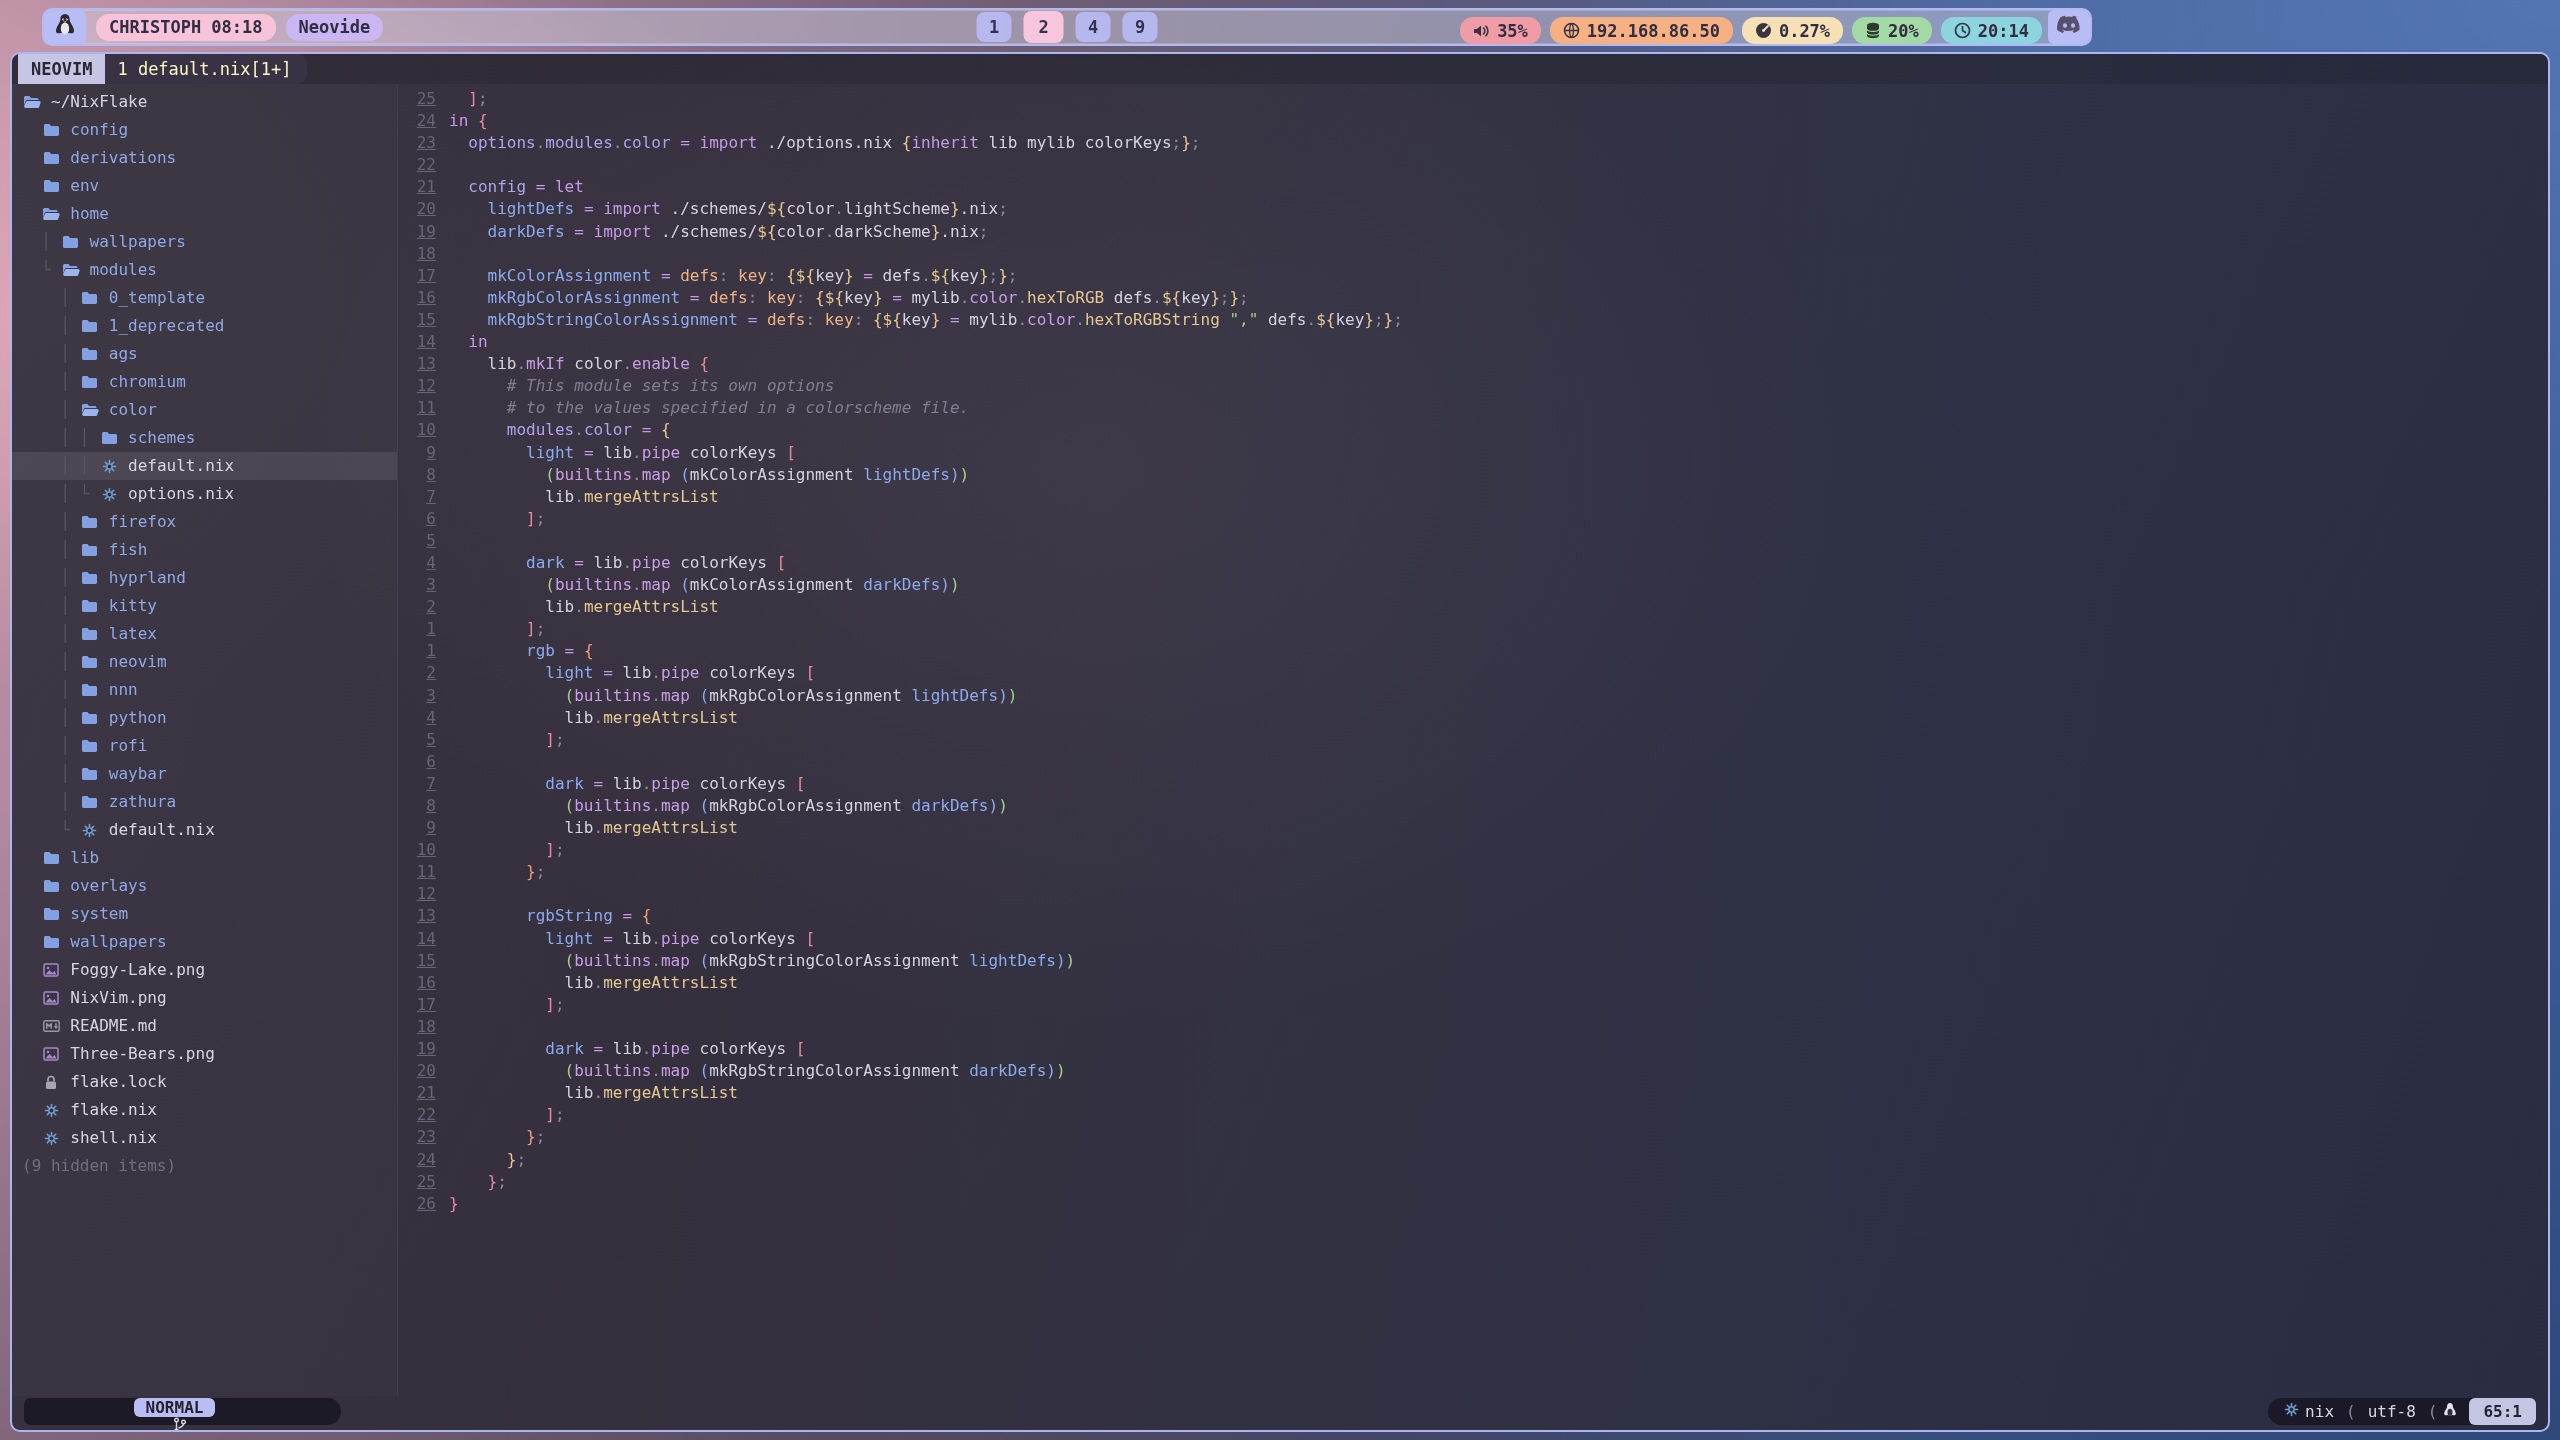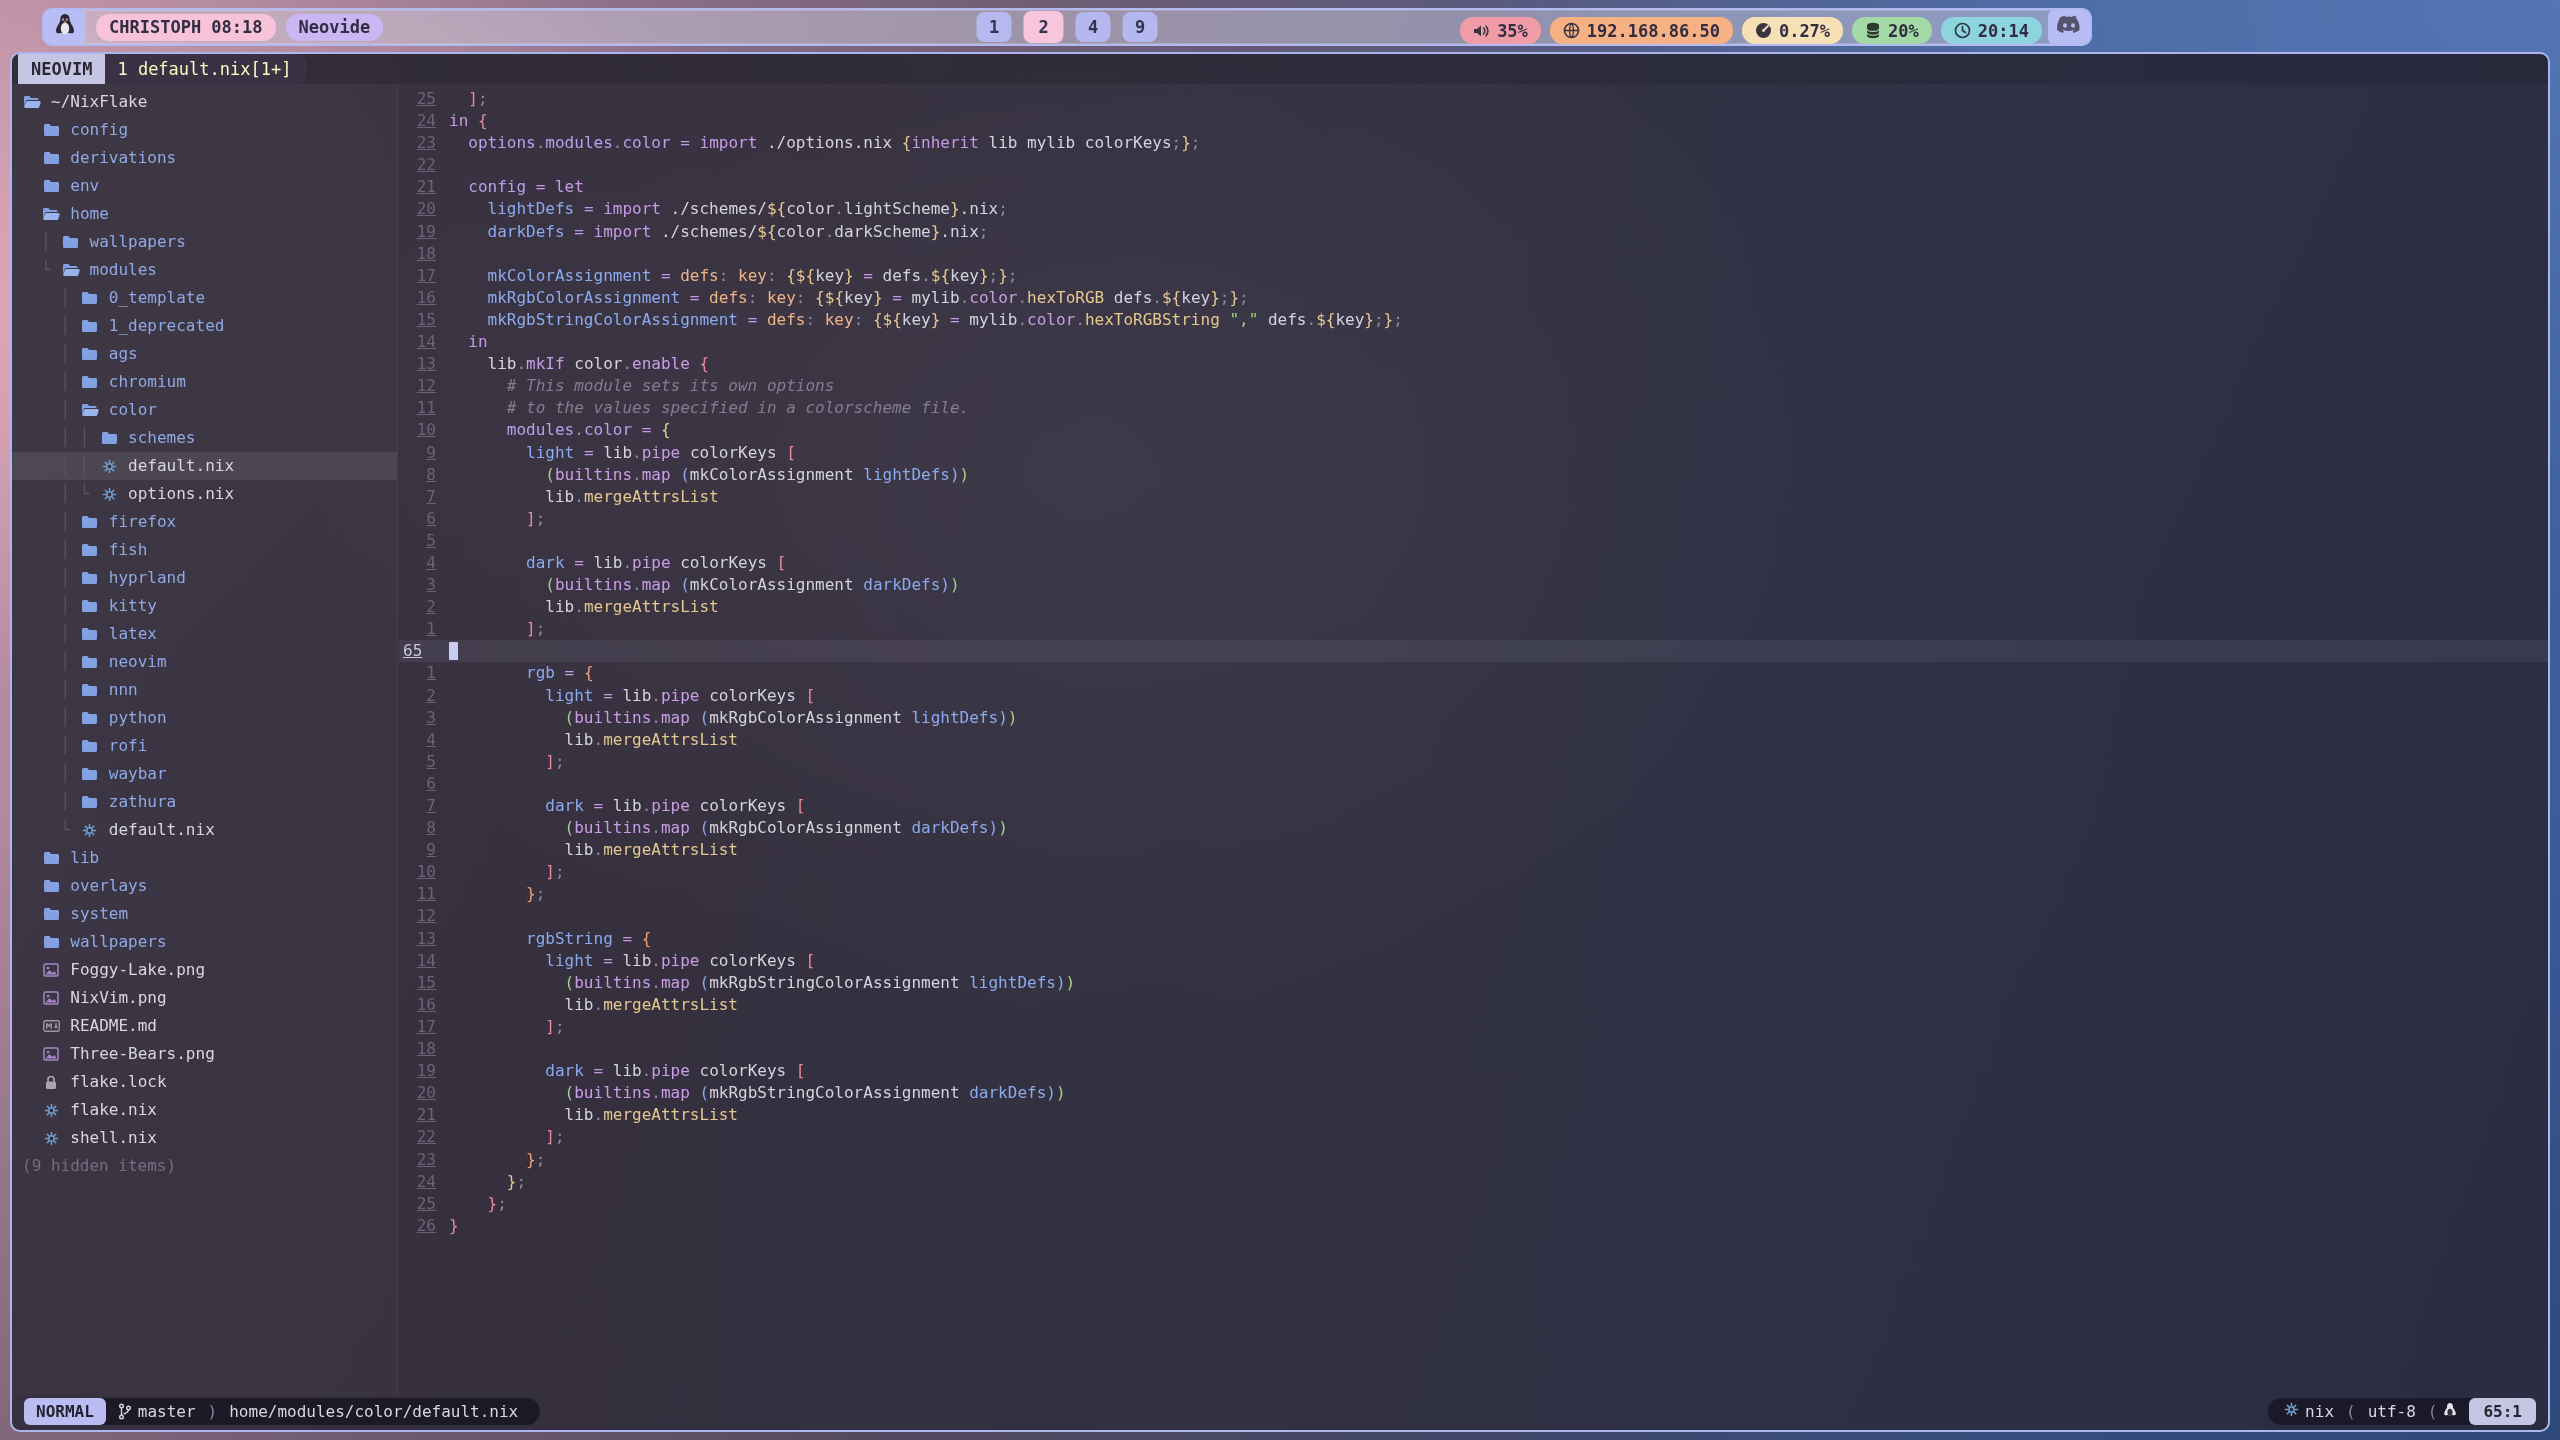--- a/index.html
+++ b/index.html
@@ -75,21 +75,21 @@
   .tok-kw{ color:#c69ae6; } .tok-at{ color:#b1a3ec; } .tok-id{ color:#8caaee; }
   .tok-fn{ color:#e5c890; } .tok-pr{ color:#ca9ee6; } .tok-st{ color:#a6d189; }
   .tok-pn{ color:#8f8a9e; } .tok-cm{ color:#837d91; font-style:italic; }
   .tok-b1{ color:#e78a9b; } .tok-b2{ color:#e5c890; } .tok-b3{ color:#8caaee; }
   .tok-b4{ color:#a6d189; } .tok-b5{ color:#ef9f76; } .tok-yl{ color:#e5c890; }
   .tok-or{ color:#efb387; } .tok-df{ color:#d5d3e0; }
 
   
   .statusline{ position:absolute; left:0; right:0; bottom:0; height:34px; }
   .sl-left{ position:absolute; left:12px; bottom:5px; height:27px; display:flex; align-items:center;
-            background:rgba(25,23,35,.88); border-radius:7px 14px 14px 7px; padding-right:16px; }
+            background:rgba(25,23,35,.88); border-radius:7px 14px 14px 7px; padding-right:16px;flex-direction:column; }
   .sl-right{ position:absolute; right:12px; bottom:5px; height:27px; display:flex; align-items:center;
              background:rgba(25,23,35,.88); border-radius:14px 7px 7px 14px; padding-left:16px; }
   .mode-badge{ background:#b9bdf3; color:#25232f; font-weight:bold; font-size:16px; height:27px;
                display:flex; align-items:center; padding:0 12px; border-radius:6px; }
   .pos-badge{ background:#c3c5e2; color:#25232f; font-weight:bold; font-size:16px; height:27px;
               display:flex; align-items:center; padding:0 14px; border-radius:6px; margin-left:12px; }
   .sl-txt{ color:#d8d5e4; font-size:16px; margin:0 6px; }
   .sl-sep{ color:#8b86a0; font-size:16px; margin:0 6px; }
   .sl-left .sl-branch{ margin-left:12px; display:flex; align-items:center; }
 </style>
@@ -351,21 +351,20 @@
       <div class="crow"><span class="gut">10</span><span class="ctext"><span class="tok-df">      </span><span class="tok-at">modules</span><span class="tok-pn">.</span><span class="tok-at">color</span><span class="tok-df"> </span><span class="tok-kw">=</span><span class="tok-df"> </span><span class="tok-b2">{</span></span></div>
       <div class="crow"><span class="gut">9</span><span class="ctext"><span class="tok-df">        </span><span class="tok-id">light</span><span class="tok-df"> </span><span class="tok-kw">=</span><span class="tok-df"> </span><span class="tok-df">lib</span><span class="tok-pn">.</span><span class="tok-pr">pipe</span><span class="tok-df"> </span><span class="tok-df">colorKeys</span><span class="tok-df"> </span><span class="tok-b1">[</span></span></div>
       <div class="crow"><span class="gut">8</span><span class="ctext"><span class="tok-df">          </span><span class="tok-b4">(</span><span class="tok-pr">builtins</span><span class="tok-pn">.</span><span class="tok-pr">map</span><span class="tok-df"> </span><span class="tok-b3">(</span><span class="tok-df">mkColorAssignment</span><span class="tok-df"> </span><span class="tok-id">lightDefs</span><span class="tok-b3">)</span><span class="tok-b4">)</span></span></div>
       <div class="crow"><span class="gut">7</span><span class="ctext"><span class="tok-df">          </span><span class="tok-df">lib</span><span class="tok-pn">.</span><span class="tok-fn">mergeAttrsList</span></span></div>
       <div class="crow"><span class="gut">6</span><span class="ctext"><span class="tok-df">        </span><span class="tok-b1">]</span><span class="tok-pn">;</span></span></div>
       <div class="crow"><span class="gut">5</span><span class="ctext"></span></div>
       <div class="crow"><span class="gut">4</span><span class="ctext"><span class="tok-df">        </span><span class="tok-id">dark</span><span class="tok-df"> </span><span class="tok-kw">=</span><span class="tok-df"> </span><span class="tok-df">lib</span><span class="tok-pn">.</span><span class="tok-pr">pipe</span><span class="tok-df"> </span><span class="tok-df">colorKeys</span><span class="tok-df"> </span><span class="tok-b1">[</span></span></div>
       <div class="crow"><span class="gut">3</span><span class="ctext"><span class="tok-df">          </span><span class="tok-b4">(</span><span class="tok-pr">builtins</span><span class="tok-pn">.</span><span class="tok-pr">map</span><span class="tok-df"> </span><span class="tok-b3">(</span><span class="tok-df">mkColorAssignment</span><span class="tok-df"> </span><span class="tok-id">darkDefs</span><span class="tok-b3">)</span><span class="tok-b4">)</span></span></div>
       <div class="crow"><span class="gut">2</span><span class="ctext"><span class="tok-df">          </span><span class="tok-df">lib</span><span class="tok-pn">.</span><span class="tok-fn">mergeAttrsList</span></span></div>
       <div class="crow"><span class="gut">1</span><span class="ctext"><span class="tok-df">        </span><span class="tok-b1">]</span><span class="tok-pn">;</span></span></div>
-      <div class="crow cur"><span class="gut">65</span><span class="ctext"><span class="cursor-block"></span></span></div>
       <div class="crow"><span class="gut">1</span><span class="ctext"><span class="tok-df">        </span><span class="tok-id">rgb</span><span class="tok-df"> </span><span class="tok-kw">=</span><span class="tok-df"> </span><span class="tok-b5">{</span></span></div>
       <div class="crow"><span class="gut">2</span><span class="ctext"><span class="tok-df">          </span><span class="tok-id">light</span><span class="tok-df"> </span><span class="tok-kw">=</span><span class="tok-df"> </span><span class="tok-df">lib</span><span class="tok-pn">.</span><span class="tok-pr">pipe</span><span class="tok-df"> </span><span class="tok-df">colorKeys</span><span class="tok-df"> </span><span class="tok-b1">[</span></span></div>
       <div class="crow"><span class="gut">3</span><span class="ctext"><span class="tok-df">            </span><span class="tok-b4">(</span><span class="tok-pr">builtins</span><span class="tok-pn">.</span><span class="tok-pr">map</span><span class="tok-df"> </span><span class="tok-b3">(</span><span class="tok-df">mkRgbColorAssignment</span><span class="tok-df"> </span><span class="tok-id">lightDefs</span><span class="tok-b3">)</span><span class="tok-b4">)</span></span></div>
       <div class="crow"><span class="gut">4</span><span class="ctext"><span class="tok-df">            </span><span class="tok-df">lib</span><span class="tok-pn">.</span><span class="tok-fn">mergeAttrsList</span></span></div>
       <div class="crow"><span class="gut">5</span><span class="ctext"><span class="tok-df">          </span><span class="tok-b1">]</span><span class="tok-pn">;</span></span></div>
       <div class="crow"><span class="gut">6</span><span class="ctext"></span></div>
       <div class="crow"><span class="gut">7</span><span class="ctext"><span class="tok-df">          </span><span class="tok-id">dark</span><span class="tok-df"> </span><span class="tok-kw">=</span><span class="tok-df"> </span><span class="tok-df">lib</span><span class="tok-pn">.</span><span class="tok-pr">pipe</span><span class="tok-df"> </span><span class="tok-df">colorKeys</span><span class="tok-df"> </span><span class="tok-b1">[</span></span></div>
       <div class="crow"><span class="gut">8</span><span class="ctext"><span class="tok-df">            </span><span class="tok-b4">(</span><span class="tok-pr">builtins</span><span class="tok-pn">.</span><span class="tok-pr">map</span><span class="tok-df"> </span><span class="tok-b3">(</span><span class="tok-df">mkRgbColorAssignment</span><span class="tok-df"> </span><span class="tok-id">darkDefs</span><span class="tok-b3">)</span><span class="tok-b4">)</span></span></div>
       <div class="crow"><span class="gut">9</span><span class="ctext"><span class="tok-df">            </span><span class="tok-df">lib</span><span class="tok-pn">.</span><span class="tok-fn">mergeAttrsList</span></span></div>
       <div class="crow"><span class="gut">10</span><span class="ctext"><span class="tok-df">          </span><span class="tok-b1">]</span><span class="tok-pn">;</span></span></div>

